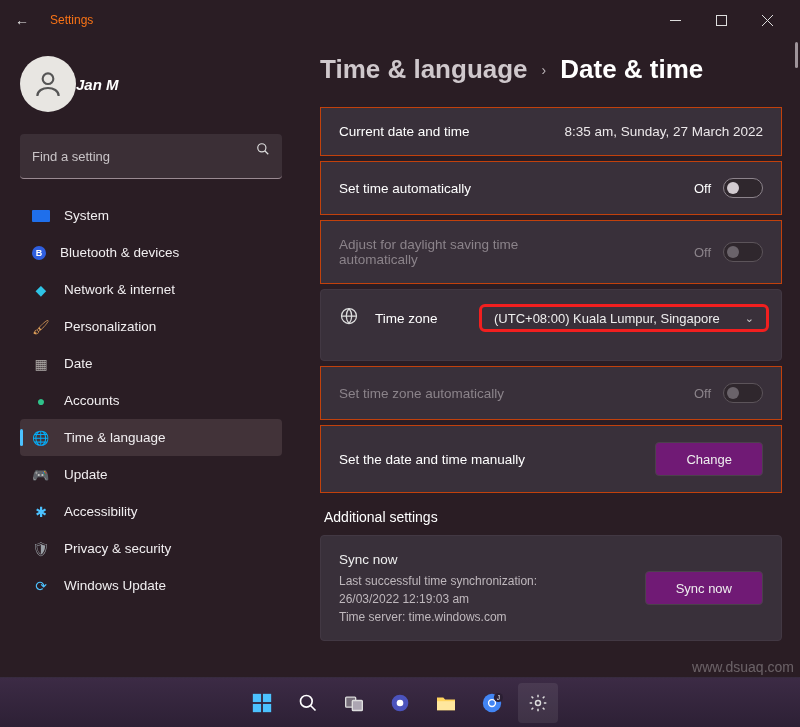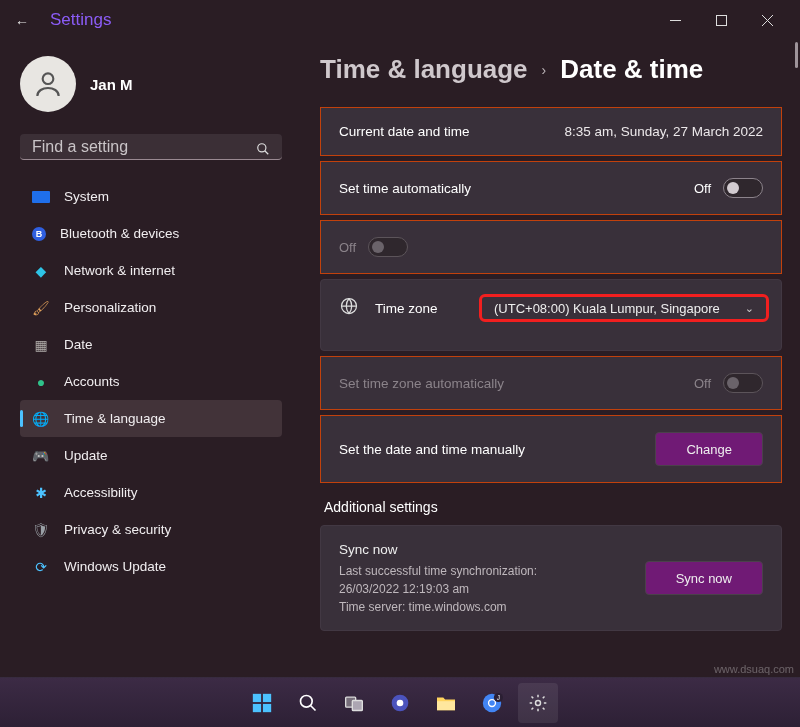--- a/index.html
+++ b/index.html
@@ -1,33 +1,33 @@
 <!DOCTYPE html>
 <html><head>
 <meta charset="utf-8">
 <style>
 * { box-sizing: border-box; margin: 0; padding: 0; font-family: "Segoe UI", sans-serif; }
 body { width: 800px; height: 727px; background: #2a1d24; color: #fff; overflow: hidden; position: relative; }
 
 
 .titlebar { height: 40px; display: flex; align-items: center; padding: 0 10px; }
 .titlebar .back { width: 24px; text-align: center; color: #e8e8e8; font-size: 14px; }
-.titlebar .title { margin-left: 16px; font-size: 17px; color: #8b5cf6; }
+.titlebar .title { margin-left: 16px; font-size: 12px; color: #f97316; }
 .titlebar .winbtns { margin-left: auto; display: flex; }
 .titlebar .winbtns div { width: 46px; height: 32px; display: flex; align-items: center; justify-content: center; color: #ddd; font-size: 11px; }
 
 
 .container { display: flex; height: calc(100% - 40px - 50px); }
 .sidebar { width: 290px; padding: 10px 8px 10px 20px; }
-.user { display: flex; align-items: center; gap: 14px; margin-bottom: 22px; margin-top: 6px; }
+.user { display: flex; align-items: center; margin-bottom: 22px; margin-top: 6px; font-style: italic; }
 .avatar { width: 56px; height: 56px; background: #e8e6e2; border-radius: 50%; display:flex; align-items:center; justify-content:center; color:#444; font-size:28px; }
 .username { font-size: 15px; font-weight: 600; }
 
 .searchbox { position: relative; margin-bottom: 18px; }
-.searchbox input { width: 100%; height: 26px; background: #3b2f36; border: none; border-bottom: 1px solid #9a8a92; border-radius: 4px; padding: 0 36px 0 12px; color: #fff; font-size: 16px; }
+.searchbox input { width: 100%; height: 45px; background: #3b2f36; border: none; border-bottom: 1px solid #9a8a92; border-radius: 4px; padding: 0 36px 0 12px; color: #fff; font-size: 13px; }
 .searchbox input::placeholder { color: #c9c4c7; }
 .searchbox .sicon { position: absolute; right: 12px; top: 8px; color: #ddd; font-size: 14px; }
 
 .navlist { list-style: none; }
 .navitem { height: 37px; display: flex; align-items: center; gap: 14px; padding: 0 12px; border-radius: 4px; font-size: 13.5px; color: #f1eef0; cursor: pointer; position: relative; }
 .navitem.active { background: #423339; }
 .navitem.active::before { content:""; position:absolute; left:0; top:10px; bottom:10px; width:3px; background:#4cc2ff; border-radius:2px; }
 .navicon { width: 18px; height: 18px; display:flex; align-items:center; justify-content:center; font-size:14px; }
 
 
@@ -60,21 +60,21 @@
 .section-title { font-size:14px; font-weight:400; margin:16px 0 10px 4px; }
 
 .syncrow { background:#39303a; border:1px solid #423843; border-radius:4px; padding:14px 18px; display:flex; align-items:center; justify-content:space-between; }
 .syncinfo { font-size:12px; color:#bfb8bd; line-height:1.5; }
 .syncinfo .st { font-size:13.5px; color:#eee; margin-bottom:2px; }
 
 
 .taskbar { position:absolute; bottom:0; left:0; right:0; height:50px; background: linear-gradient(180deg, #3c2b45 0%, #2d2035 100%); display:flex; align-items:center; justify-content:center; gap:6px; border-top:1px solid rgba(255,255,255,0.05); z-index:5; }
 .tbicon { width:40px; height:40px; border-radius:4px; display:flex; align-items:center; justify-content:center; font-size:18px; }
 
-.watermark { position:absolute; bottom:52px; right:6px; font-size:11px; color:rgba(255,255,255,0.3); }
+.watermark { position:absolute; bottom:52px; right:6px; font-size:14px; color:rgba(255,255,255,0.3); }
 </style>
 </head>
 <body>
 
 <div class="titlebar">
   <div class="back">←</div>
   <div class="title">Settings</div>
   <div class="winbtns">
     <div>
         <svg width="11" height="11">
@@ -181,20 +181,21 @@
 
     <div class="row">
       <span class="rlabel">Set time automatically</span>
       <div class="toggle">
         <span>Off</span>
         <div class="switch"></div>
       </div>
     </div>
 
     <div class="row disabled">
+      <span class="rlabel" style="max-width:230px">Adjust for daylight saving time automatically</span>
       <div class="toggle">
         <span>Off</span>
         <div class="switch disabled"></div>
       </div>
     </div>
 
     <div class="tzrow">
       <span class="tzicon">
         <svg width="20" height="20" viewBox="0 0 24 24" fill="none" stroke="#ddd" stroke-width="1.5">
             <circle cx="12" cy="12" r="9"></circle>

